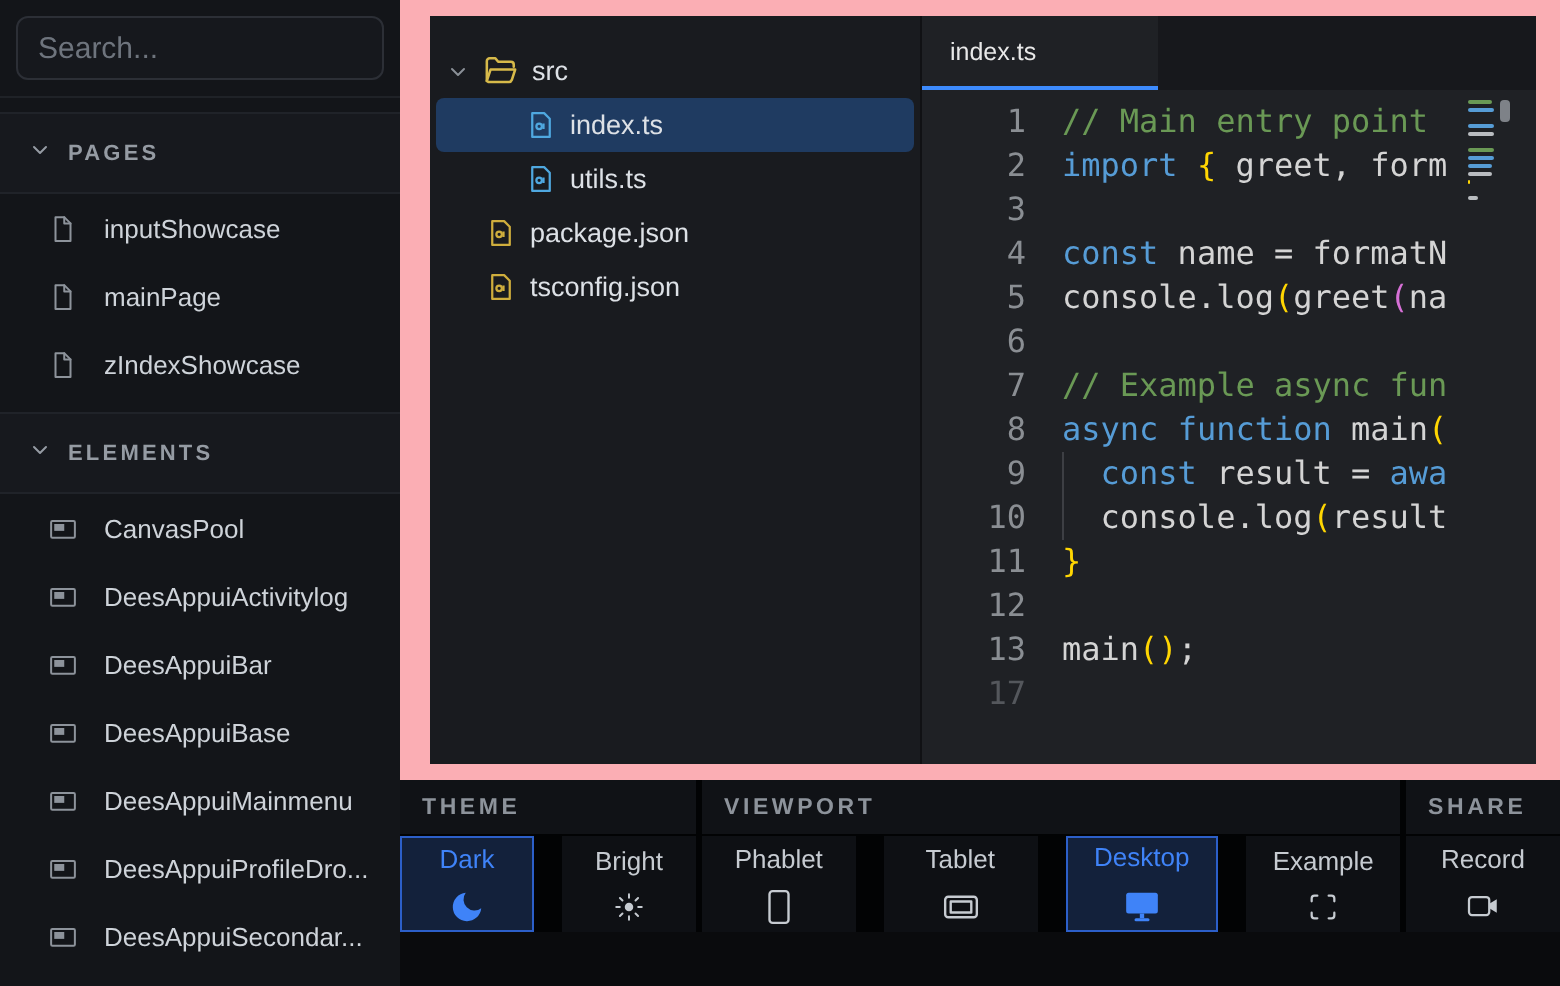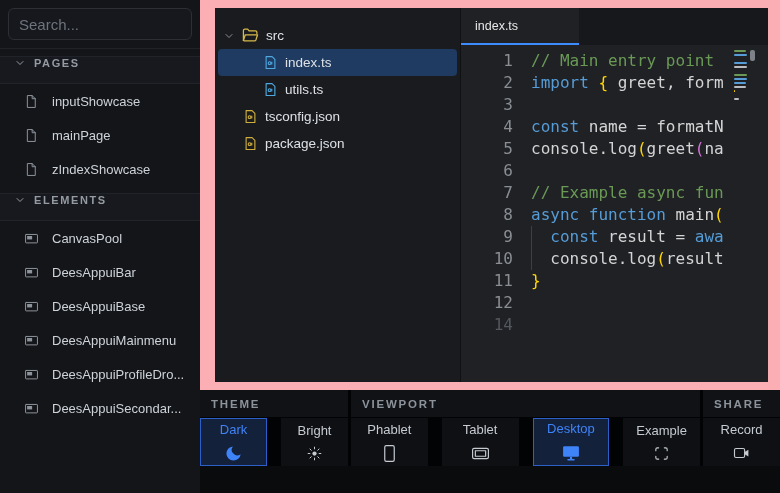--- a/index.html
+++ b/index.html
@@ -14,23 +14,23 @@
     background:#131519; overflow:hidden;
   }
   .search-wrap { padding:8px; border-bottom:1px solid #1f2227; }
   .search-wrap input {
     width:100%; height:32px; background:#16181d; border:1px solid #2c2f36;
     border-radius:6px; color:#cfd3d8; font-size:15px; padding:0 10px;
     font-family:"Liberation Sans", sans-serif; outline:none;
   }
   .search-wrap input::placeholder { color:#6e747d; }
   .side-section-header {
-    margin-top:7px; height:28px; background:#17191e;
+    margin-top:7px; height:41px; background:#17191e;
     border-top:1px solid #202329; border-bottom:1px solid #202329;
-    display:flex; gap:8px; padding-left:14px;
+    display:flex; align-items:center; gap:8px; padding-left:14px;
     color:#959ba3; font-size:11px; font-weight:700; letter-spacing:1.6px;
     cursor:pointer;
   }
   .side-item {
     height:34px; display:flex; align-items:center; gap:13px;
     padding-left:24px; color:#ced3d9; font-size:13px; cursor:pointer;
   }
   .side-item .ic { color:#8d939b; display:flex; }
   
   .preview {
@@ -157,20 +157,29 @@
           </span>
           <span>CanvasPool</span>
         </div>
         <div class="side-item">
           <span class="ic">
             <svg width="15" height="15" viewBox="0 0 24 24" fill="none" stroke="currentColor" stroke-width="1.6" stroke-linecap="round" stroke-linejoin="round">
               <rect x="2.5" y="5.5" width="19" height="13.5" rx="1"></rect>
               <rect x="5" y="8" width="8" height="5.5" fill="currentColor" stroke="none"></rect>
             </svg>
           </span>
+          <span>DeesAppuiActivitylog</span>
+        </div>
+        <div class="side-item">
+          <span class="ic">
+            <svg width="15" height="15" viewBox="0 0 24 24" fill="none" stroke="currentColor" stroke-width="1.6" stroke-linecap="round" stroke-linejoin="round">
+              <rect x="2.5" y="5.5" width="19" height="13.5" rx="1"></rect>
+              <rect x="5" y="8" width="8" height="5.5" fill="currentColor" stroke="none"></rect>
+            </svg>
+          </span>
           <span>DeesAppuiBar</span>
         </div>
         <div class="side-item">
           <span class="ic">
             <svg width="15" height="15" viewBox="0 0 24 24" fill="none" stroke="currentColor" stroke-width="1.6" stroke-linecap="round" stroke-linejoin="round">
               <rect x="2.5" y="5.5" width="19" height="13.5" rx="1"></rect>
               <rect x="5" y="8" width="8" height="5.5" fill="currentColor" stroke="none"></rect>
             </svg>
           </span>
           <span>DeesAppuiBase</span>
@@ -243,31 +252,31 @@
             <span>utils.ts</span>
           </div>
           <div class="tree-row ind-1">
             <span class="fic">
               <svg width="15" height="15" viewBox="0 0 24 24" fill="none" stroke="#cfae3d" stroke-width="1.8" stroke-linejoin="round">
                 <path d="M5 2.5h9.5L19 7v14.5H5z"></path>
                 <circle cx="10.5" cy="13" r="2.2"></circle>
                 <path d="M14 15.2v-4.4"></path>
               </svg>
             </span>
-            <span>tsconfig.json</span>
+            <span>package.json</span>
           </div>
           <div class="tree-row ind-1">
             <span class="fic">
               <svg width="15" height="15" viewBox="0 0 24 24" fill="none" stroke="#cfae3d" stroke-width="1.8" stroke-linejoin="round">
                 <path d="M5 2.5h9.5L19 7v14.5H5z"></path>
                 <circle cx="10.5" cy="13" r="2.2"></circle>
                 <path d="M14 15.2v-4.4"></path>
               </svg>
             </span>
-            <span>package.json</span>
+            <span>tsconfig.json</span>
           </div>
         </div>
       <div class="editor">
         <div class="tabbar">
           <div class="tab">
             <span>index.ts</span>
           </div>
         </div>
         <div class="code" id="code-area">
             <div class="code-line">
@@ -312,21 +321,25 @@
             </div>
             <div class="code-line">
               <span class="num">11</span>
               <pre><span class="tok-b1">}</span></pre>
             </div>
             <div class="code-line">
               <span class="num">12</span>
               <pre></pre>
             </div>
             <div class="code-line">
-              <span class="num dim">14</span>
+              <span class="num">13</span>
+              <pre><span class="tok-p">main</span><span class="tok-b1">(</span><span class="tok-b1">)</span><span class="tok-p">;</span></pre>
+            </div>
+            <div class="code-line">
+              <span class="num dim">17</span>
               <pre></pre>
             </div>
           </div>
         <div class="minimap" id="minimap">
             <div class="mbar" style="width: 12.35px; background: rgb(106, 153, 85);"></div>
             <div class="mbar" style="width: 13px; background: rgb(86, 156, 214);"></div>
             <div class="mbar" style="width: 0px; background: transparent;"></div>
             <div class="mbar" style="width: 13px; background: rgb(86, 156, 214);"></div>
             <div class="mbar" style="width: 13px; background: rgb(185, 188, 192);"></div>
             <div class="mbar" style="width: 0px; background: transparent;"></div>

